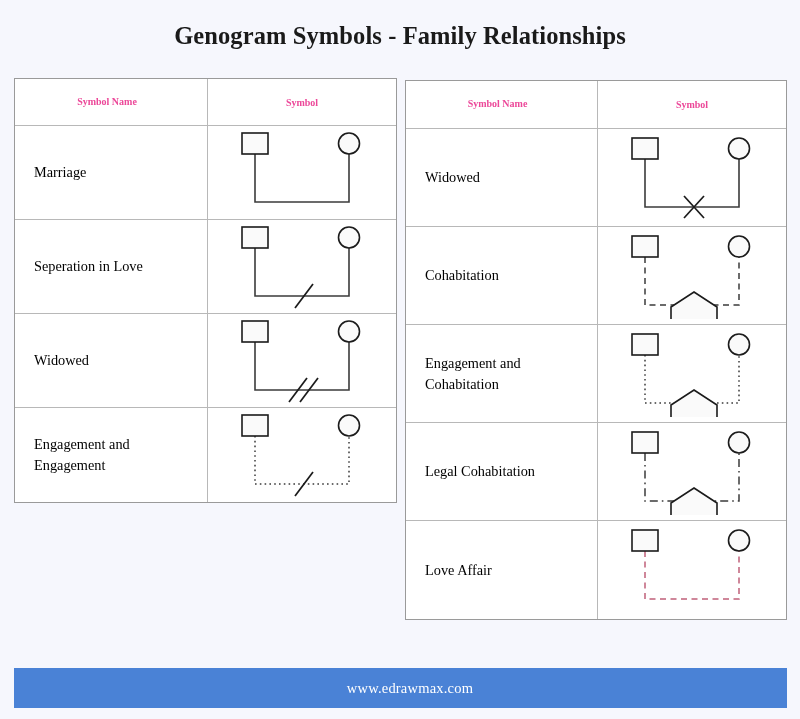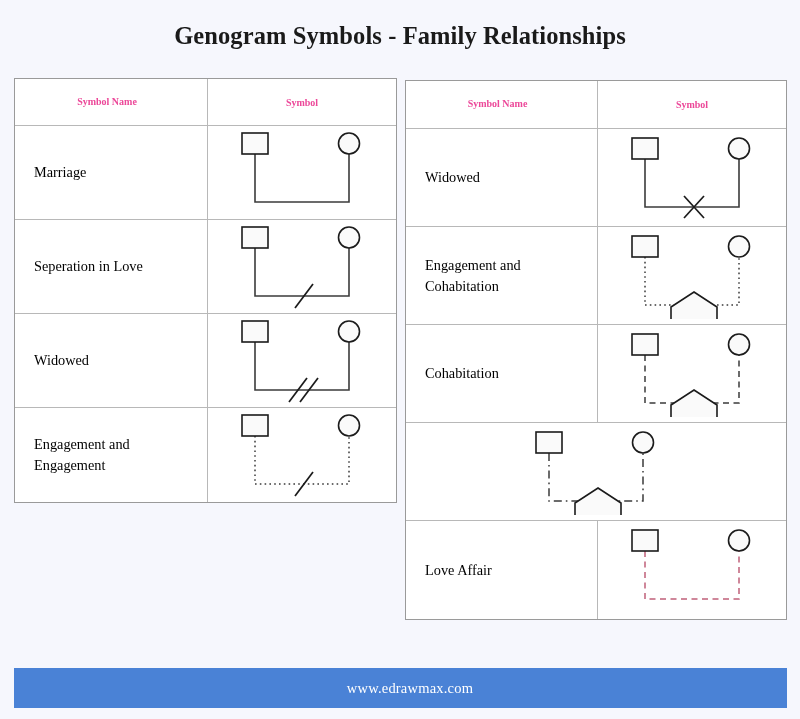--- a/index.html
+++ b/index.html
@@ -179,46 +179,47 @@
               <path d="M38 24 L38 72 L132 72 L132 24" fill="none" stroke="#3b3b3b" stroke-width="1.6" stroke-linecap="butt"></path>
               <rect x="25" y="3" width="26" height="21" fill="#fafafa" stroke="#1b1b1b" stroke-width="1.6"></rect>
               <circle cx="132" cy="13.5" r="10.5" fill="#fafafa" stroke="#1b1b1b" stroke-width="1.6"></circle>
               <line x1="77" y1="83" x2="97" y2="61" stroke="#1b1b1b" stroke-width="1.7" stroke-linecap="butt"></line>
               <line x1="77" y1="61" x2="97" y2="83" stroke="#1b1b1b" stroke-width="1.7" stroke-linecap="butt"></line>
             </g>
           </svg>
         </div>
       </div>
       <div class="grow gbody">
+        <div class="gcell-name">Cohabitation</div>
+        <div class="gcell-sym">
+          <svg width="170" height="86" viewBox="0 0 170 86" class="symsvg">
+            <g>
+              <path d="M38 24 L38 72 L132 72 L132 24" fill="none" stroke="#3b3b3b" stroke-width="1.5" stroke-linecap="butt" stroke-dasharray="6,4.5"></path>
+              <rect x="25" y="3" width="26" height="21" fill="#fafafa" stroke="#1b1b1b" stroke-width="1.6"></rect>
+              <circle cx="132" cy="13.5" r="10.5" fill="#fafafa" stroke="#1b1b1b" stroke-width="1.6"></circle>
+              <polygon points="87,59 110,74 110,94 64,94 64,74" fill="#fafafa" stroke="#1b1b1b" stroke-width="1.6"></polygon>
+            </g>
+          </svg>
+        </div>
+      </div>
+      <div class="grow gbody">
         <div class="gcell-name">Engagement and Cohabitation</div>
         <div class="gcell-sym">
           <svg width="170" height="86" viewBox="0 0 170 86" class="symsvg">
             <g>
               <path d="M38 24 L38 72 L132 72 L132 24" fill="none" stroke="#3b3b3b" stroke-width="1.5" stroke-linecap="butt" stroke-dasharray="1.6,3.2"></path>
               <rect x="25" y="3" width="26" height="21" fill="#fafafa" stroke="#1b1b1b" stroke-width="1.6"></rect>
               <circle cx="132" cy="13.5" r="10.5" fill="#fafafa" stroke="#1b1b1b" stroke-width="1.6"></circle>
               <polygon points="87,59 110,74 110,94 64,94 64,74" fill="#fafafa" stroke="#1b1b1b" stroke-width="1.6"></polygon>
             </g>
           </svg>
         </div>
       </div>
       <div class="grow gbody">
-        <div class="gcell-name">Cohabitation</div>
-        <div class="gcell-sym">
-          <svg width="170" height="86" viewBox="0 0 170 86" class="symsvg">
-            <g>
-              <path d="M38 24 L38 72 L132 72 L132 24" fill="none" stroke="#3b3b3b" stroke-width="1.5" stroke-linecap="butt" stroke-dasharray="6,4.5"></path>
-              <rect x="25" y="3" width="26" height="21" fill="#fafafa" stroke="#1b1b1b" stroke-width="1.6"></rect>
-              <circle cx="132" cy="13.5" r="10.5" fill="#fafafa" stroke="#1b1b1b" stroke-width="1.6"></circle>
-              <polygon points="87,59 110,74 110,94 64,94 64,74" fill="#fafafa" stroke="#1b1b1b" stroke-width="1.6"></polygon>
-            </g>
-          </svg>
-        </div>
-      </div>
-      <div class="grow gbody">
+        <div class="gcell-name">Legal Cohabitation</div>
         <div class="gcell-sym">
           <svg width="170" height="86" viewBox="0 0 170 86" class="symsvg">
             <g>
               <path d="M38 24 L38 72 L132 72 L132 24" fill="none" stroke="#3b3b3b" stroke-width="1.5" stroke-linecap="butt" stroke-dasharray="8,4,1.6,4"></path>
               <rect x="25" y="3" width="26" height="21" fill="#fafafa" stroke="#1b1b1b" stroke-width="1.6"></rect>
               <circle cx="132" cy="13.5" r="10.5" fill="#fafafa" stroke="#1b1b1b" stroke-width="1.6"></circle>
               <polygon points="87,59 110,74 110,94 64,94 64,74" fill="#fafafa" stroke="#1b1b1b" stroke-width="1.6"></polygon>
             </g>
           </svg>
         </div>

